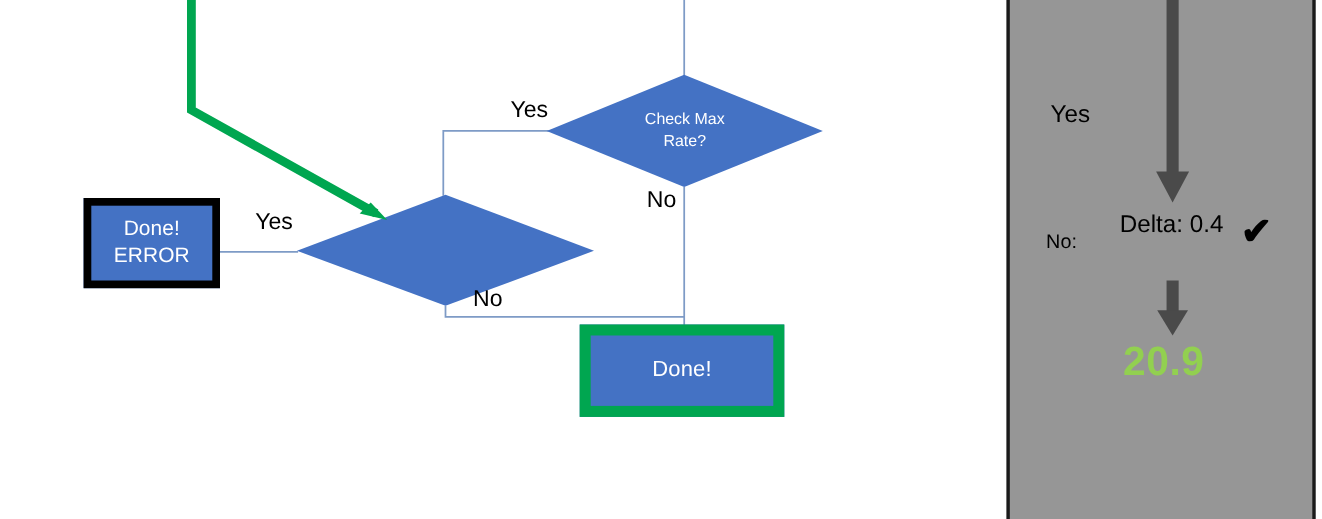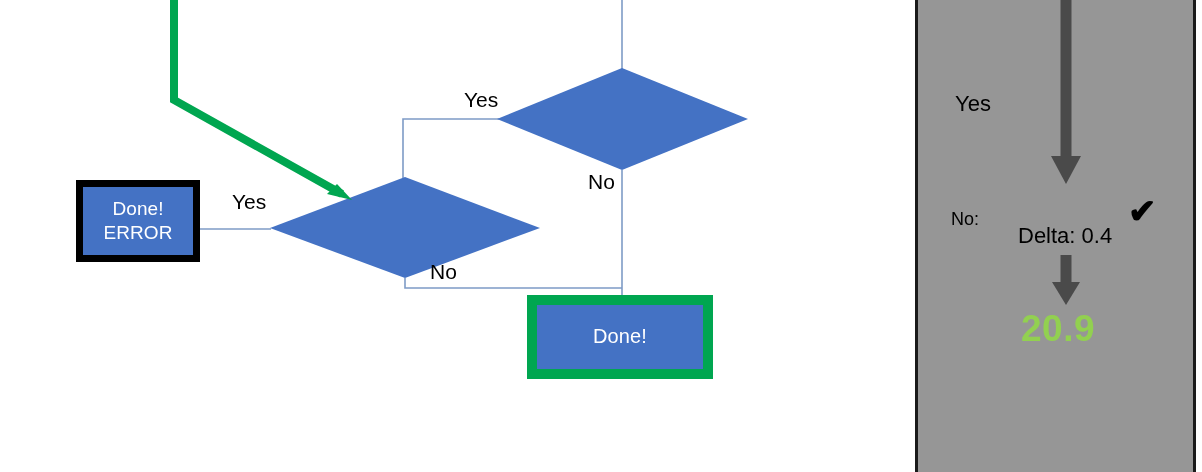--- a/index.html
+++ b/index.html
@@ -87,21 +87,21 @@
     border-left: 3px solid #1a1a1a;
     border-right: 3px solid #1a1a1a;
   }
   .panel-text {
     position: absolute;
     color: #000000;
     white-space: nowrap;
   }
   #panel-yes   { left: 37px;  top: 91px;  font-size: 22px; }
   #panel-no    { left: 33px;  top: 209px; font-size: 18px; text-align: center; }
-  #panel-delta { left: 100px; top: 223px; font-size: 22px; }
+  #panel-delta { left: 100px; top: 191px; font-size: 22px; }
   #panel-check { left: 210px; top: 194px; font-size: 34px; font-weight: 700; line-height: 1; }
   #panel-value {
     left: 103px; top: 308px;
     font-size: 37px;
     font-weight: 700;
     color: #92D050;
     letter-spacing: .5px;
   }
   #panel-svg {
     position: absolute;
@@ -136,20 +136,24 @@
 
   <div class="node-box" id="box-done-error">
     <span class="ln">Done!</span>
     <span class="ln">ERROR</span>
   </div>
 
   <div class="node-box" id="box-done">
     <span class="ln">Done!</span>
   </div>
 
+  <div class="diamond-label" id="label-check-max">
+    <div>Check Max</div>
+    <div>Rate?</div>
+  </div>
 
 
   <div class="edge-label" id="edge-yes-top">Yes</div>
   <div class="edge-label" id="edge-no-right">No</div>
   <div class="edge-label" id="edge-yes-left">Yes</div>
   <div class="edge-label" id="edge-no-bottom">No</div>
 
   <div id="gray-panel">
 
     <svg id="panel-svg" viewBox="0 0 281 472">

